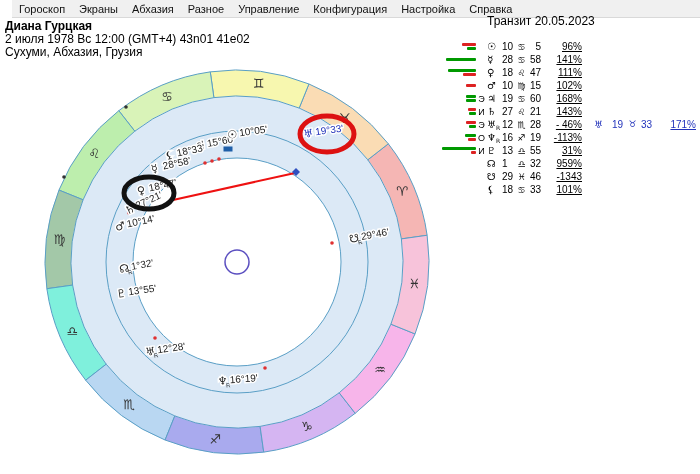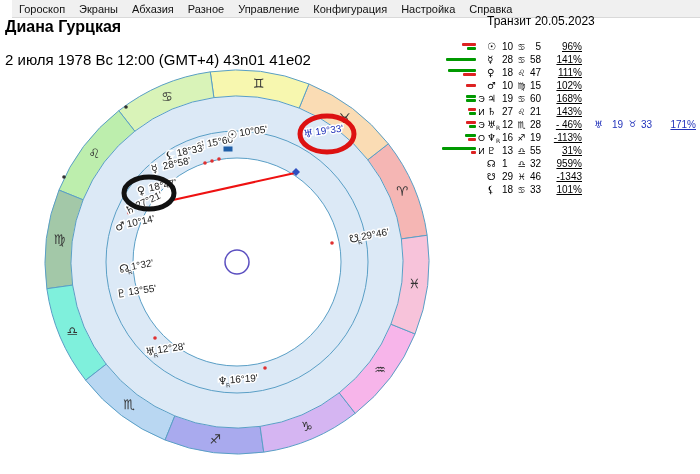--- a/index.html
+++ b/index.html
@@ -4,22 +4,22 @@
 <style>
   html,body{margin:0;padding:0;}
   body{width:700px;height:474px;background:#ffffff;position:relative;overflow:hidden;
        font-family:"Liberation Sans",sans-serif;color:#000;}
   
   .menubar{position:absolute;left:12px;top:0;width:700px;height:17px;background:#f0f0f0;
            border-bottom:1px solid #d9d9d9;display:flex;align-items:center;}
   .menubar span{font-size:11px;padding:1px 7px;color:#111;cursor:default;}
   
   .hdr{position:absolute;left:5px;top:20px;line-height:13px;}
-  .hdr .name{font-size:16px;font-weight:bold;}
-  .hdr .dt,.hdr .loc{font-size:15px;margin-top:20px;}
+  .hdr .name{font-size:12px;font-weight:bold;}
+  .hdr .dt,.hdr .loc{font-size:12px;}
   .transit{position:absolute;left:487px;top:14px;font-size:12px;}
   
   .ptable{position:absolute;left:442px;top:40px;width:258px;}
   .prow{display:flex;align-items:center;height:13px;font-size:10px;white-space:pre;}
   .bars{width:34px;display:flex;flex-direction:column;justify-content:center;gap:1px;align-items:flex-end;}
   .bars i{display:block;height:3px;border-radius:1px;}
   .dig{width:11px;text-align:center;font-size:9px;}
   .pglyph{width:15px;font-family:"DejaVu Sans",sans-serif;font-size:10px;position:relative;}
   .pglyph .sub{font-size:6px;position:absolute;bottom:-1px;}
   .deg{width:13px;text-align:left;}
@@ -42,20 +42,21 @@
     <span>Разное</span>
     <span>Управление</span>
     <span>Конфигурация</span>
     <span>Настройка</span>
     <span>Справка</span>
   </div>
 
 <div class="hdr">
   <div class="name">Диана Гурцкая</div>
   <div class="dt">2 июля 1978  Вс  12:00 (GMT+4) 43n01  41e02</div>
+  <div class="loc">Сухуми, Абхазия, Грузия</div>
 </div>
 
 <div class="transit">Транзит 20.05.2023</div>
 
 <svg id="wheel" width="700" height="474" viewBox="0 0 700 474">
     <circle cx="237" cy="262" r="166" fill="#dce9f6" stroke="none"></circle>
     <path d="M427.1314691983815,235.27876461566743 A192,192 0 0 0 388.29806469249064,143.79299673747363 L367.80978509871585,159.80019509594075 A166,166 0 0 1 401.3844994111007,238.89726524062914 Z" fill="#f5b6b4" stroke="#5a9fc6" stroke-width="1"></path>
     <text x="401.77036876798684" y="196.05912800042" text-anchor="middle" font-size="13" fill="#333" font-family="&quot;DejaVu Sans&quot;,sans-serif">♈</text>
     <path d="M388.29806469249064,143.79299673747363 A192,192 0 0 0 308.9244659358551,83.98069992317681 L299.1846945070414,108.08748014191329 A166,166 0 0 1 367.80978509871585,159.80019509594075 Z" fill="#fadcb4" stroke="#5a9fc6" stroke-width="1"></path>
     <text x="344.72488914421666" y="123.04424370153458" text-anchor="middle" font-size="13" fill="#333" font-family="&quot;DejaVu Sans&quot;,sans-serif">♉</text>

